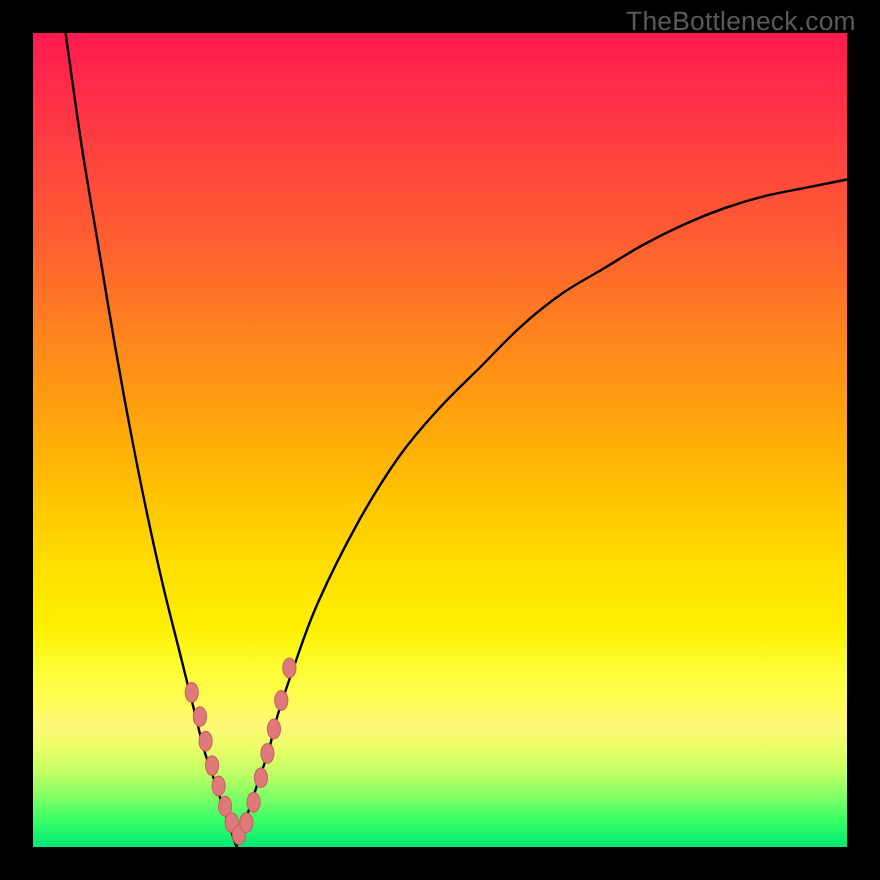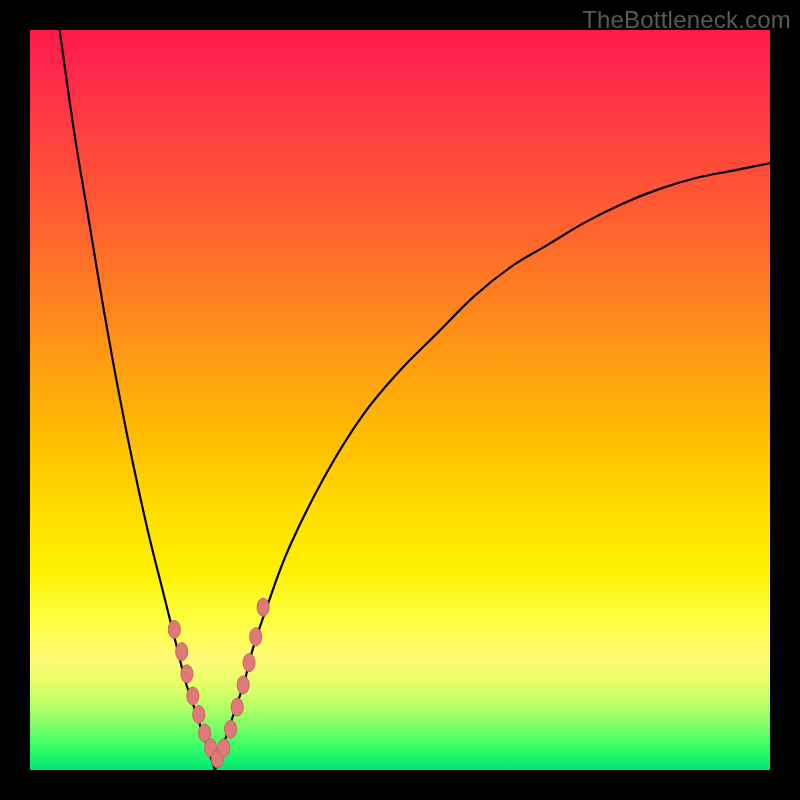--- a/index.html
+++ b/index.html
@@ -33,21 +33,21 @@
       #e8ff66 88%,
       #bfff66 91%,
       #7dff66 94%,
       #33ff66 97%,
       #00e673 100%
     );
   }
   .watermark {
     position: absolute;
     top: 6px;
-    right: 9px;
+    right: 22px;
     color: #5a5a5a;
     font-size: 24px;
     letter-spacing: 0.2px;
     z-index: 5;
     text-align: right;
   }
   svg.plot {
     position: absolute;
     left: 0;
     top: 0;

